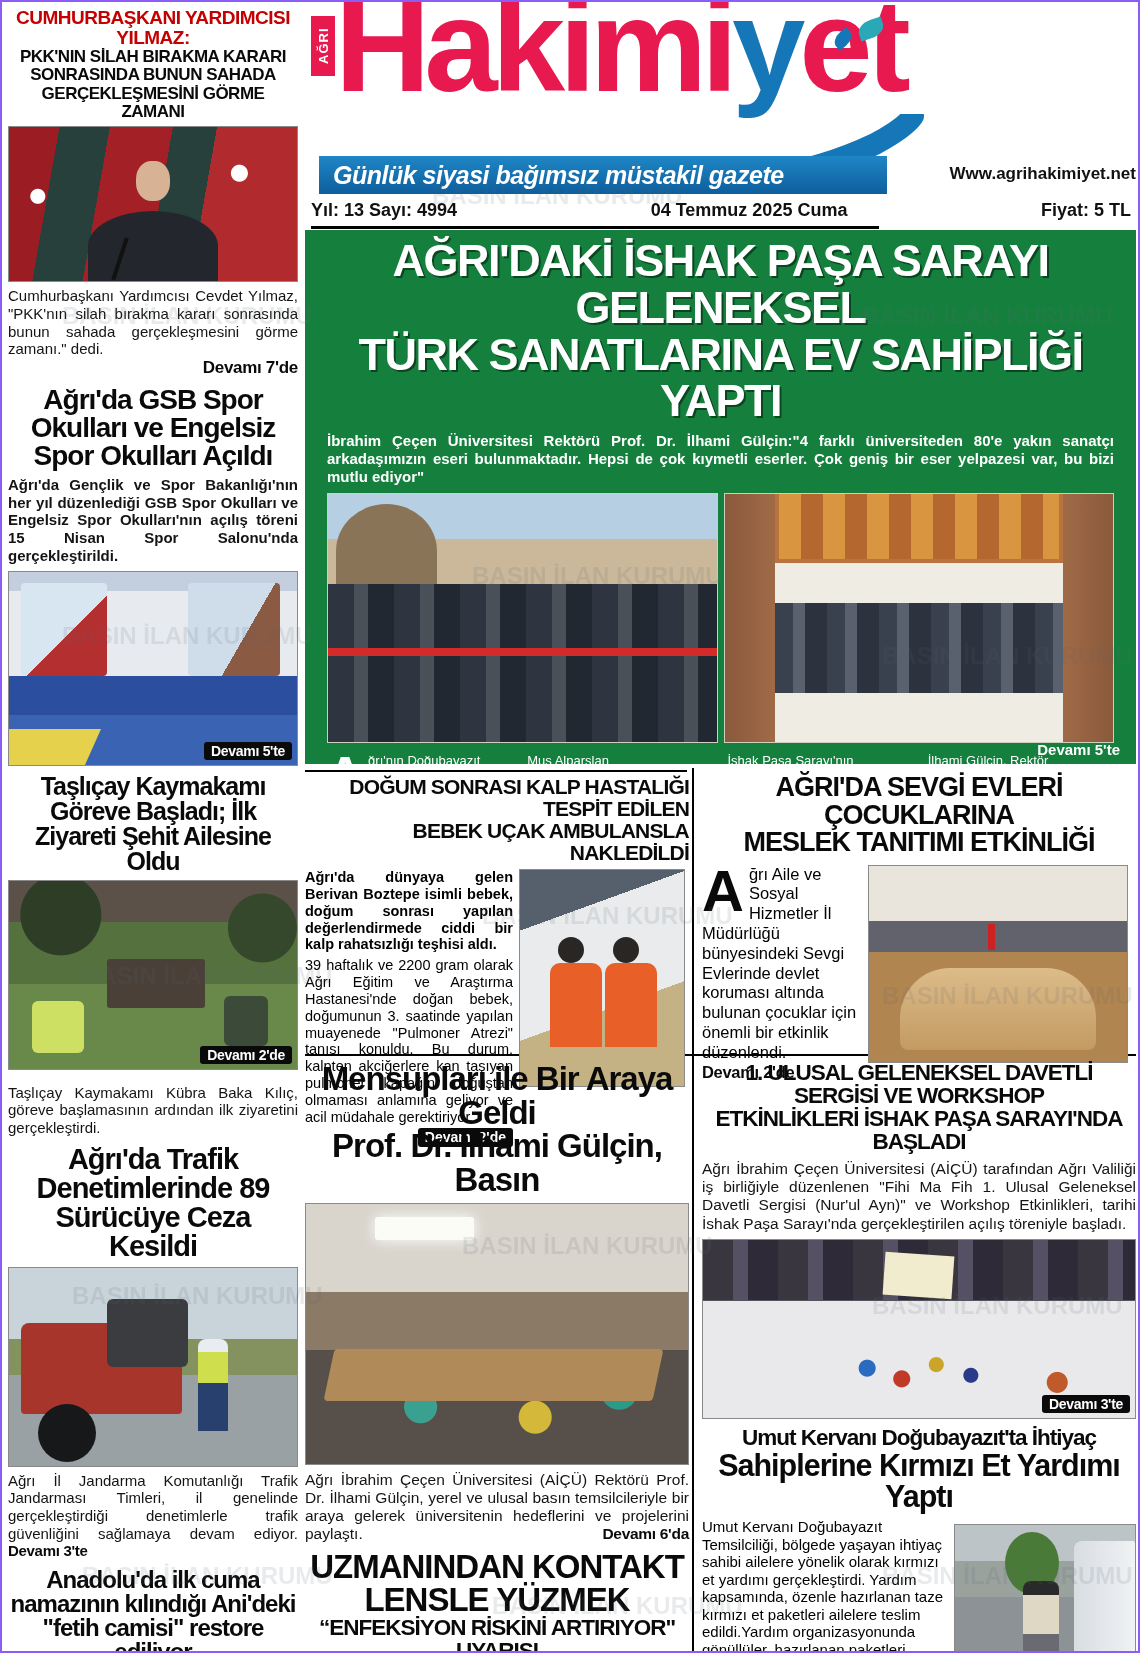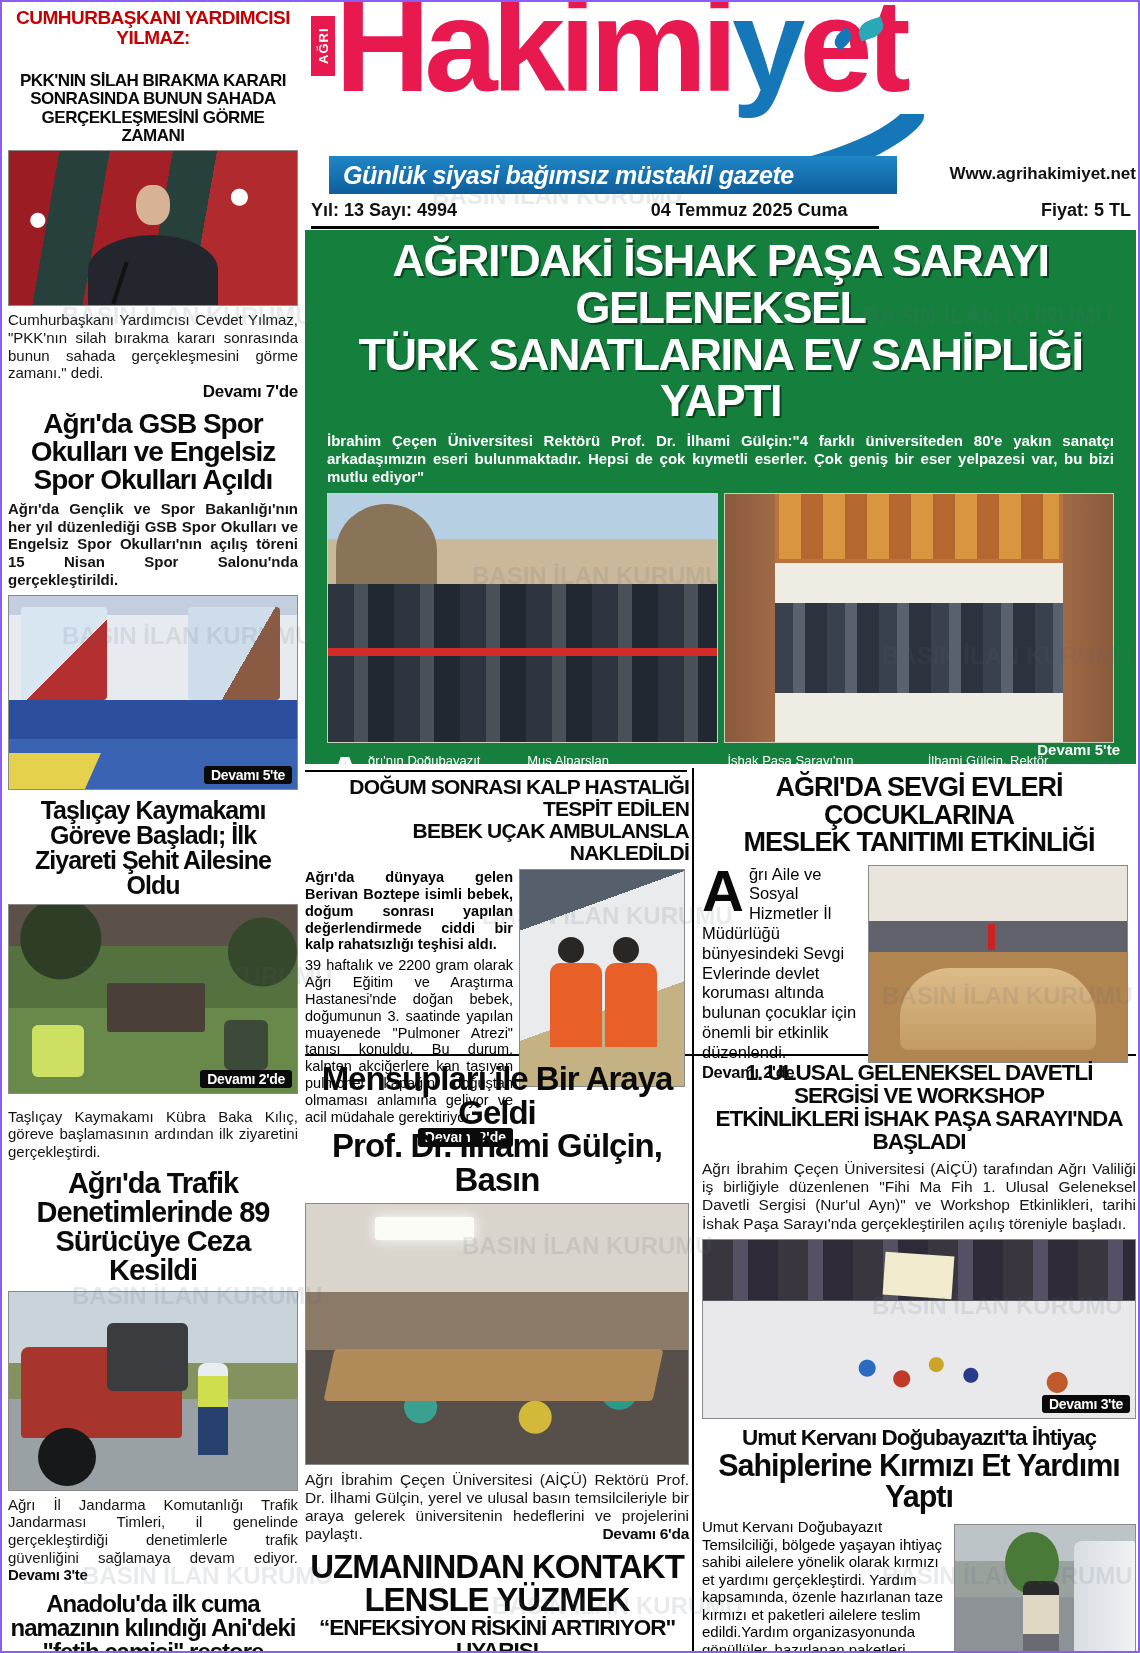--- a/index.html
+++ b/index.html
@@ -21,21 +21,21 @@
   
   #wm-layer { position:absolute; inset:0; pointer-events:none; z-index:60; }
   .wm { position:absolute; font-weight:800; font-size:24px; color:#5a6472;
         opacity:0.13; white-space:nowrap; }
 
   
   #left-col { position:absolute; left:6px; top:6px; width:290px; }
   .kicker1 { color:#c40000; font-weight:800; font-size:19px; text-align:center;
              letter-spacing:-0.5px; line-height:1.05; }
   .kicker2 { color:#0a0a0a; font-weight:800; font-size:17px; text-align:center;
-             letter-spacing:-0.5px; line-height:1.08;margin-top:24px; }
+             letter-spacing:-0.5px; line-height:1.08; }
   .lc-head { font-weight:800; letter-spacing:-1px; line-height:1.0; text-align:center;
              color:#0a0a0a; margin:8px 0 6px; }
 
   
   .ph-yilmaz { height:156px; background:
       radial-gradient(circle at 80% 30%, #ffffff 0 8px, rgba(255,255,255,0) 9px),
       radial-gradient(circle at 10% 45%, #ffffff 0 7px, rgba(255,255,255,0) 8px),
       linear-gradient(100deg,#9b1d23 0 16%,#27403c 16% 32%,#a32126 32% 52%,#27403c 52% 66%,#b02a2e 66% 100%); }
   .fig-head { left:50%; top:22%; width:34px; height:40px; margin-left:-17px;
               background:#d8b294; border-radius:45%; }
@@ -124,21 +124,21 @@
               justify-content:center; writing-mode:vertical-rl; transform:rotate(180deg);
               letter-spacing:1px; }
   #logo { position:absolute; left:30px; top:-34px; width:800px; height:190px;
           font-size:132px; font-weight:800; letter-spacing:-6px; white-space:nowrap; }
   #logo .red { color:#e8194f; }
   #logo .blue { color:#1577b8; }
   .leaf { position:absolute; border-radius:60% 0 60% 0; }
   #leaf-teal { left:553px; top:16px; width:26px; height:18px; background:#2aa8b8; transform:rotate(-18deg); }
   #leaf-blue { left:528px; top:28px; width:20px; height:14px; background:#1577b8; transform:rotate(-40deg); }
   #swoosh { position:absolute; left:240px; top:110px; width:420px; height:80px; }
-  #tagline-bar { position:absolute; left:24px; top:152px; width:568px; height:38px;
+  #tagline-bar { position:absolute; left:14px; top:152px; width:568px; height:38px;
       background:linear-gradient(180deg,#1f86c6,#0e5e9c); color:#fff; font-style:italic;
       font-weight:800; font-size:25px; display:flex; align-items:center; padding-left:14px;
       letter-spacing:-0.5px; }
   #website { position:absolute; right:2px; top:160px; font-weight:800; font-size:17px; color:#111; }
   #info-row { position:absolute; left:6px; top:196px; width:820px; display:flex;
       font-weight:700; font-size:18px; color:#111; }
   #info-row .mid { flex:1; text-align:center; }
   #mast-rule { position:absolute; left:6px; top:222px; width:568px; height:3px; background:#000; }
 
   

